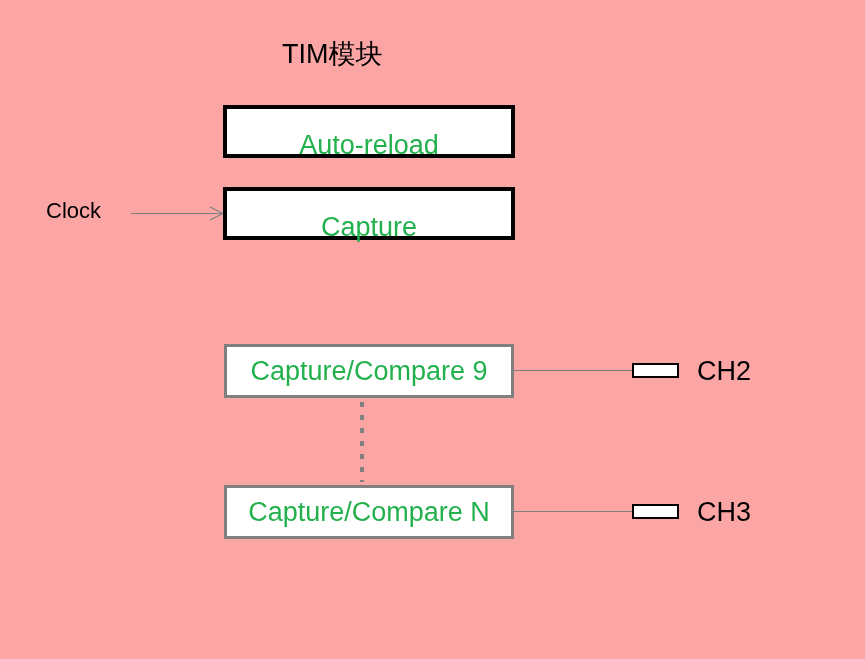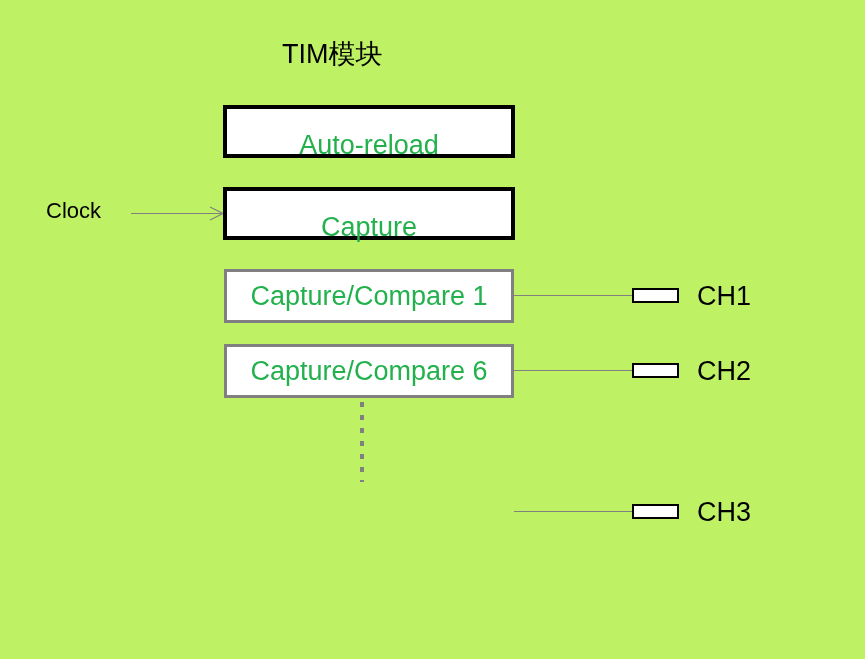--- a/index.html
+++ b/index.html
@@ -1,20 +1,20 @@
 <!DOCTYPE html>
 <html style="--green: #22B14C; --gray: #808080; --black: #000000;"><head>
 <meta charset="utf-8">
 <style>
   html, body { margin: 0; padding: 0; background: #ffffff; }
   .canvas {
     position: relative;
     width: 865px;
     height: 659px;
-    background: #bef264;
+    background: #fca5a5;
     font-family: "Liberation Sans", sans-serif;
     overflow: hidden;
   }
   .title {
     position: absolute;
     left: 282px;
     top: 36px;
     font-size: 27px;
     color: var(--black, #000);
     white-space: nowrap;
@@ -133,39 +133,34 @@
 
   <svg class="clock-arrow" width="94" height="19" viewBox="0 0 94 19">
     <line x1="0" y1="9.5" x2="90" y2="9.5" stroke="#808080" stroke-width="1.2"></line>
     <polyline points="79,3 92,9.5 79,16" fill="none" stroke="#808080" stroke-width="1.2"></polyline>
   </svg>
 
   <div class="black-box counter">
     <span class="box-label">Capture</span>
   </div>
 
-  <div class="cc-row row1">
-    <div class="cc-box">
-      <span class="box-label">Capture/Compare 1</span>
-    </div>
-    <div class="cc-line"></div>
-    <div class="cc-pin"></div>
-    <div class="cc-label">CH1</div>
-  </div>
 
   <div class="cc-row row2">
     <div class="cc-box">
-      <span class="box-label">Capture/Compare 6</span>
+      <span class="box-label">Capture/Compare 9</span>
     </div>
     <div class="cc-line"></div>
     <div class="cc-pin"></div>
     <div class="cc-label">CH2</div>
   </div>
 
   <div class="ellipsis-dashes"></div>
 
   <div class="cc-row row3">
+    <div class="cc-box">
+      <span class="box-label">Capture/Compare N</span>
+    </div>
     <div class="cc-line"></div>
     <div class="cc-pin"></div>
     <div class="cc-label">CH3</div>
   </div>
 
 </div>
 
 </body></html>

